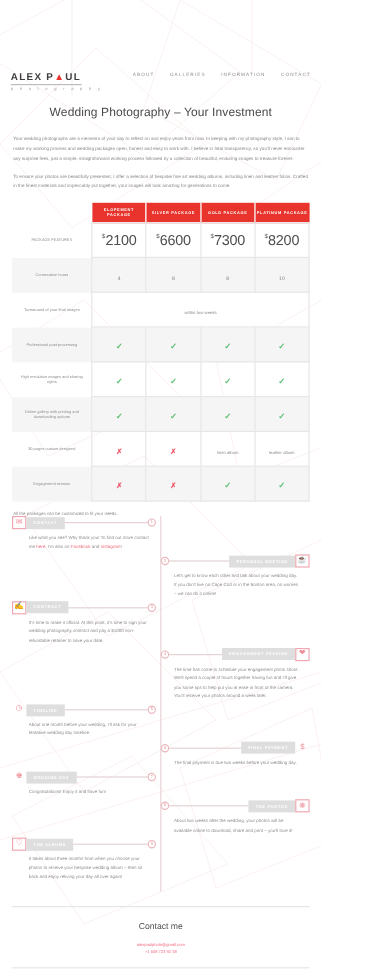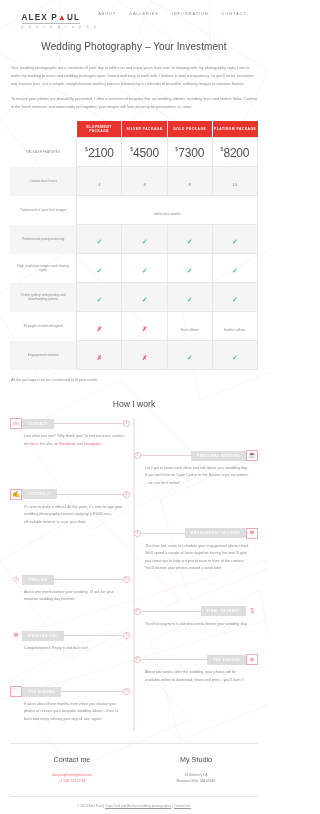--- a/index.html
+++ b/index.html
@@ -18,23 +18,24 @@
     position: absolute; inset: 0;
     pointer-events: none;
     z-index: 0;
     opacity: .5;
   }
 
   .page { position: relative; z-index: 1; }
 
   
   .header {
-    display: flex; align-items: flex-start; justify-content: center;
+    display: flex; align-items: flex-start; justify-content: space-between;
     padding: 7px 9px 0 9px;
     height: 30px;
+    margin-top: 48px;
   }
   .logo { line-height: 1; }
   .logo-main {
     font-size: 8.2px; letter-spacing: 1.1px; color: #3d3d3d; font-weight: 700;
     border-bottom: 1px solid #bdbdbd; padding-bottom: 1px; display: inline-block;
   }
   .logo-main .tri { color: #e8342c; }
   .logo-sub {
     font-size: 3.4px; letter-spacing: 2.3px; color: #9a9a9a; margin-top: 1.5px;
   }
@@ -235,21 +236,21 @@
           <th class="pkg-head">PLATINUM PACKAGE</th>
         </tr>
       </thead>
       <tbody>
         <tr>
           <td class="feat-label">PACKAGE FEATURES</td>
           <td class="cell">
             <span class="price"><sup>$</sup><span>2100</span></span>
           </td>
           <td class="cell">
-            <span class="price"><sup>$</sup><span>4500</span></span>
+            <span class="price"><sup>$</sup><span>6600</span></span>
           </td>
           <td class="cell">
             <span class="price"><sup>$</sup><span>7300</span></span>
           </td>
           <td class="cell">
             <span class="price"><sup>$</sup><span>8200</span></span>
           </td>
         </tr>
 
         <tr class="alt">
@@ -303,21 +304,20 @@
           <td class="cell"><span class="cross">✗</span></td>
           <td class="cell"><span class="tick">✓</span></td>
           <td class="cell"><span class="tick">✓</span></td>
         </tr>
       </tbody>
     </table>
   </div>
 
   <div class="table-note">All the packages can be customized to fit your needs.</div>
 
-  <h2 class="how-title">How I work</h2>
 
   <div class="timeline">
     <div class="spine"></div>
 
     <div class="step left">
       <div class="side">
         <div class="bar-row">
           <div class="icon-box">
               <span class="icon-glyph">✉</span>
             </div>
@@ -451,25 +451,20 @@
     </div>
   </div>
 
   <div class="footer-sep"></div>
   <div class="footer">
     <div class="fcol">
       <h4>Contact me</h4>
       <a class="mail">alexpaulphoto@gmail.com</a>
       <span class="phone">+1 508 723 92 38</span>
     </div>
-    <div class="fcol">
-      <h4>My Studio</h4>
-      <div class="addr">34 Barberry LA</div>
-      <div class="addr">Marstons Mills, MA 02648</div>
-    </div>
   </div>
 
   <div class="copy-sep"></div>
   <div class="copyright">
     <span>© 2016 Alex Paul | </span><a>Cape Cod and Boston wedding photographer</a><span> | </span><a>Contact me</a>
   </div>
 
 </div>
 
 </body></html>

